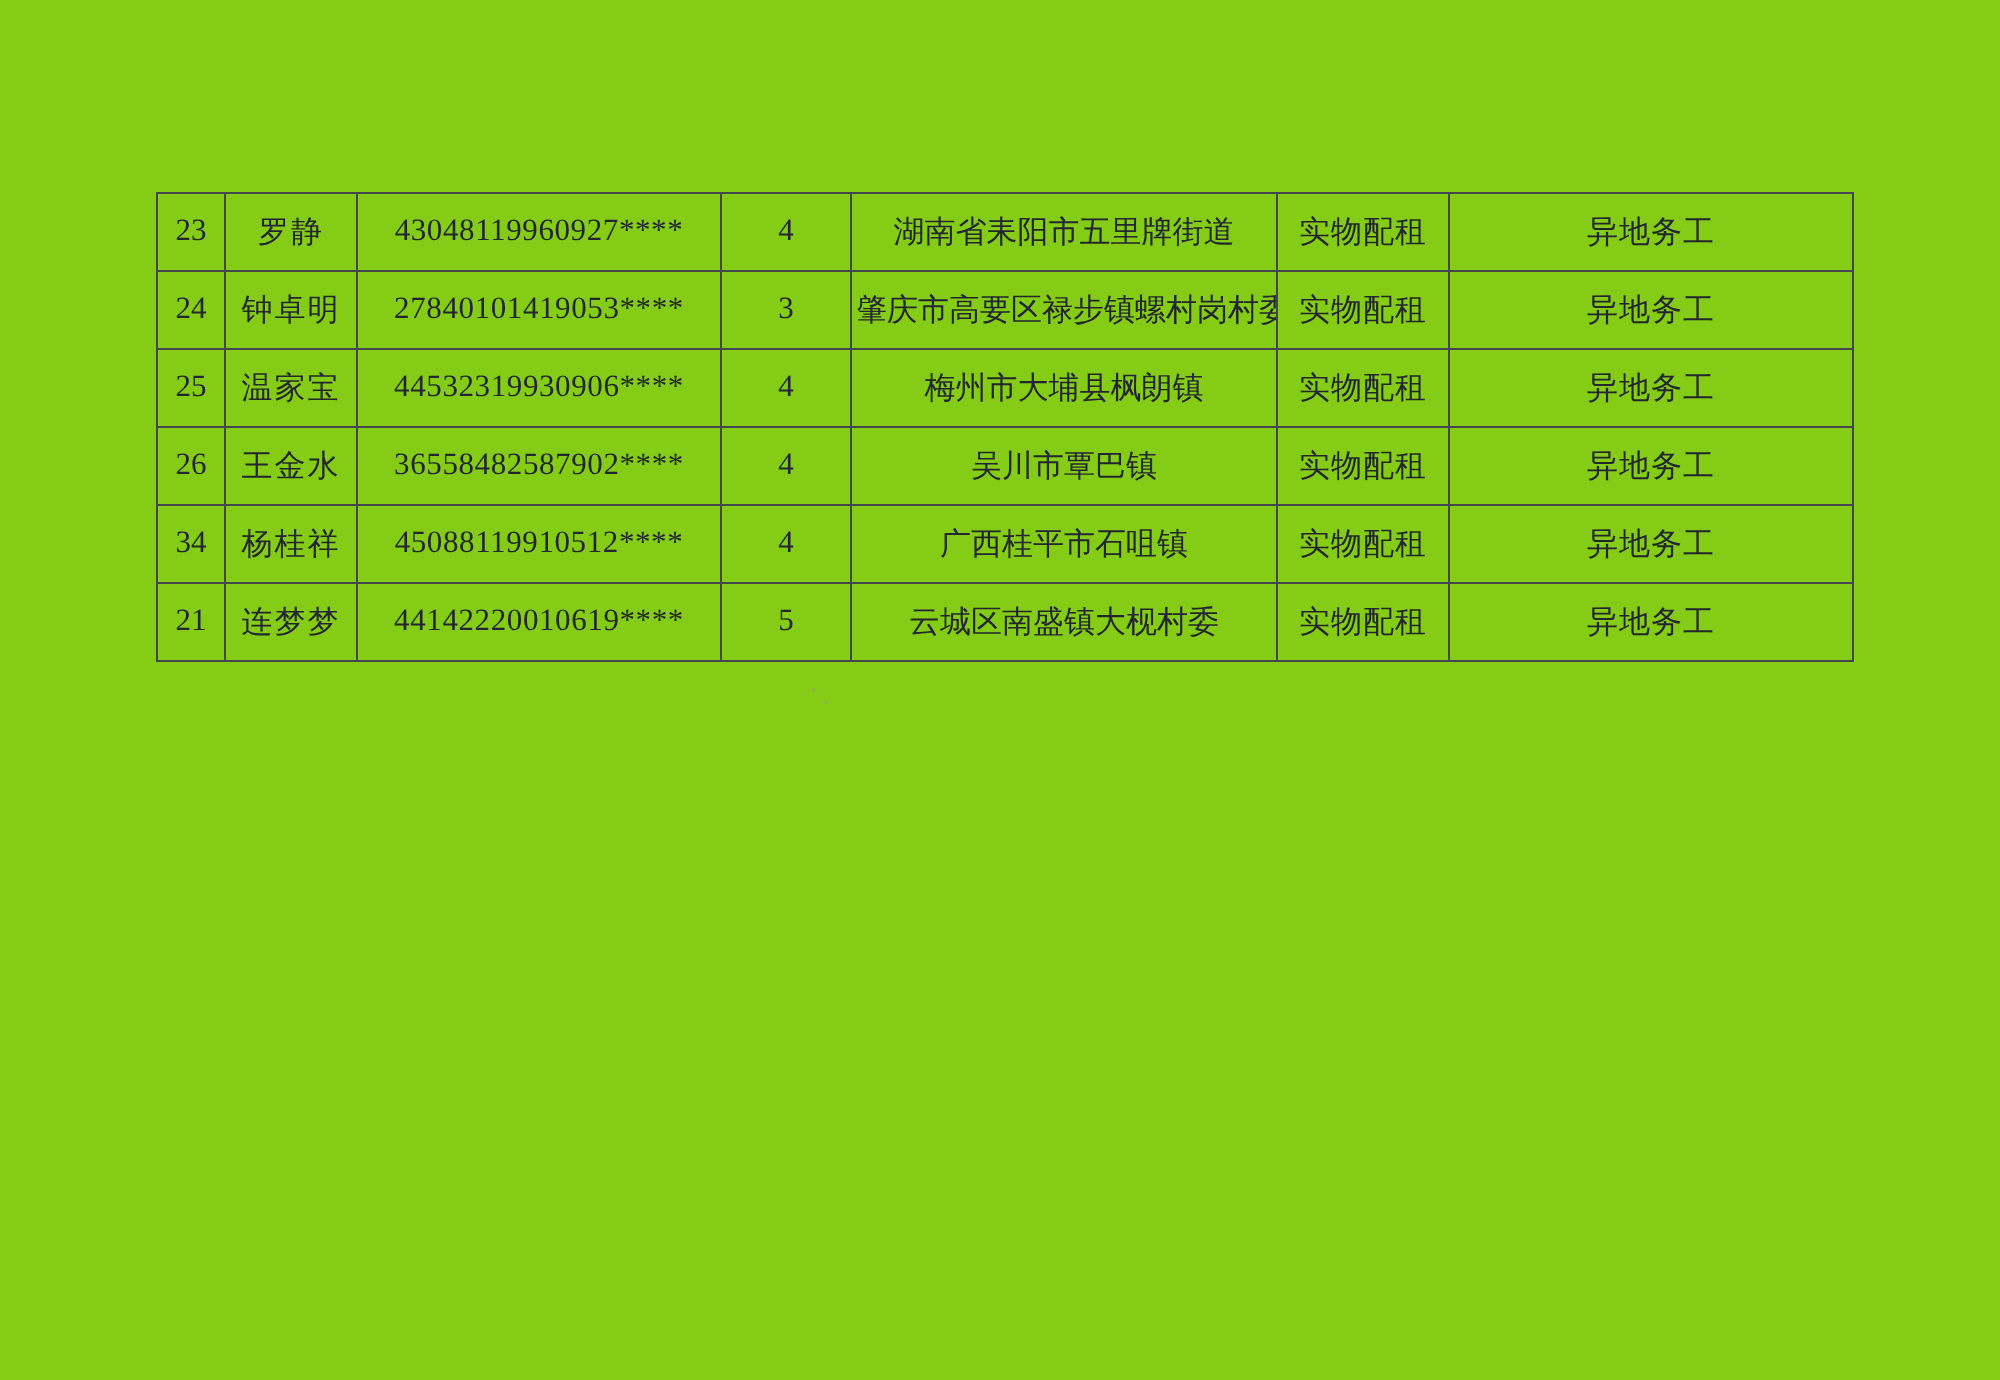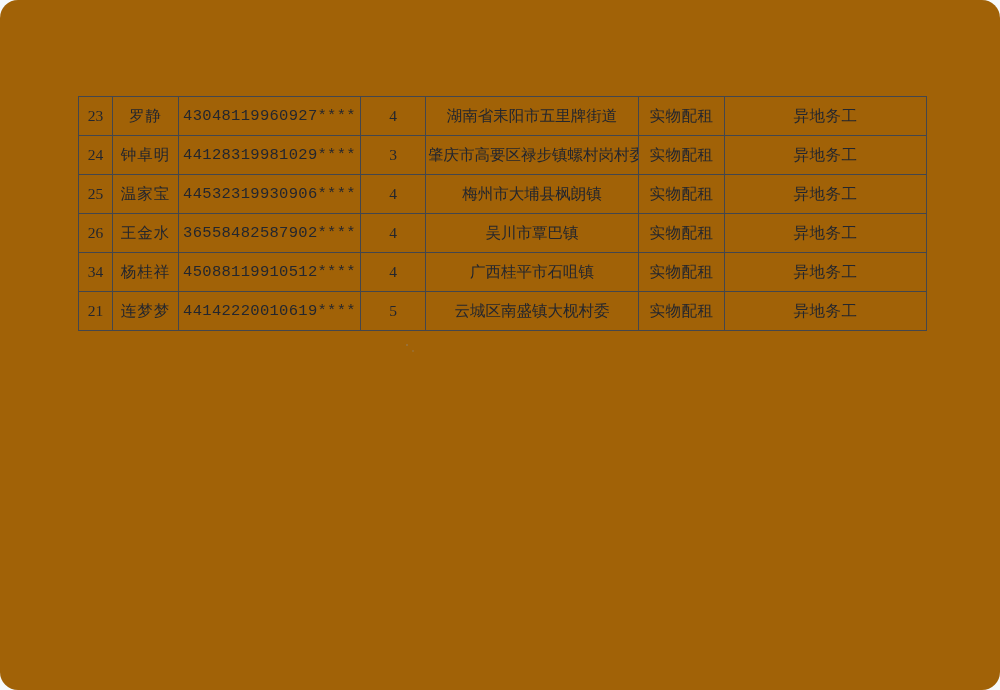--- a/index.html
+++ b/index.html
@@ -9,22 +9,21 @@
   body {
     width: 1000px;
     height: 690px;
     position: relative;
     overflow: hidden;
     font-family: "Liberation Serif", "DejaVu Serif", serif;
   }
   .scan-page {
     position: absolute;
     inset: 0;
-    background: #a16207;
-    border-radius: 18px;
+    background: #84cc16;
   }
   table.records {
     position: absolute;
     left: 78px;
     top: 96px;
     width: 848px;
     border-collapse: collapse;
     table-layout: fixed;
   }
   table.records td {
@@ -42,21 +41,21 @@
   .w-c0 { width: 34px; }
   .w-c1 { width: 66px; }
   .w-c2 { width: 182px; }
   .w-c3 { width: 65px; }
   .w-c4 { width: 213px; }
   .w-c5 { width: 86px; }
   .w-c6 { width: 202px; }
   
   td.c0 { font-size: 16.5px; }
   td.c1 { letter-spacing: 1px; }
-  td.c2 { font-size: 16.5px; letter-spacing: 0.3px; font-family: Liberation Mono, monospace; }
+  td.c2 { font-size: 16.5px; letter-spacing: 0.3px; }
   td.c3 { font-size: 16.5px; }
   td.c5, td.c6 { letter-spacing: 0.5px; }
   
   .speck {
     position: absolute;
     background: #8a93a0;
     border-radius: 50%;
     opacity: 0.4;
   }
   .speck-a { left: 406px; top: 344px; width: 2px; height: 2px; }
@@ -83,21 +82,21 @@
           <td class="c1">罗静</td>
           <td class="c2">43048119960927****</td>
           <td class="c3">4</td>
           <td class="c4">湖南省耒阳市五里牌街道</td>
           <td class="c5">实物配租</td>
           <td class="c6">异地务工</td>
         </tr>
         <tr>
           <td class="c0">24</td>
           <td class="c1">钟卓明</td>
-          <td class="c2">44128319981029****</td>
+          <td class="c2">27840101419053****</td>
           <td class="c3">3</td>
           <td class="c4">肇庆市高要区禄步镇螺村岗村委</td>
           <td class="c5">实物配租</td>
           <td class="c6">异地务工</td>
         </tr>
         <tr>
           <td class="c0">25</td>
           <td class="c1">温家宝</td>
           <td class="c2">44532319930906****</td>
           <td class="c3">4</td>

